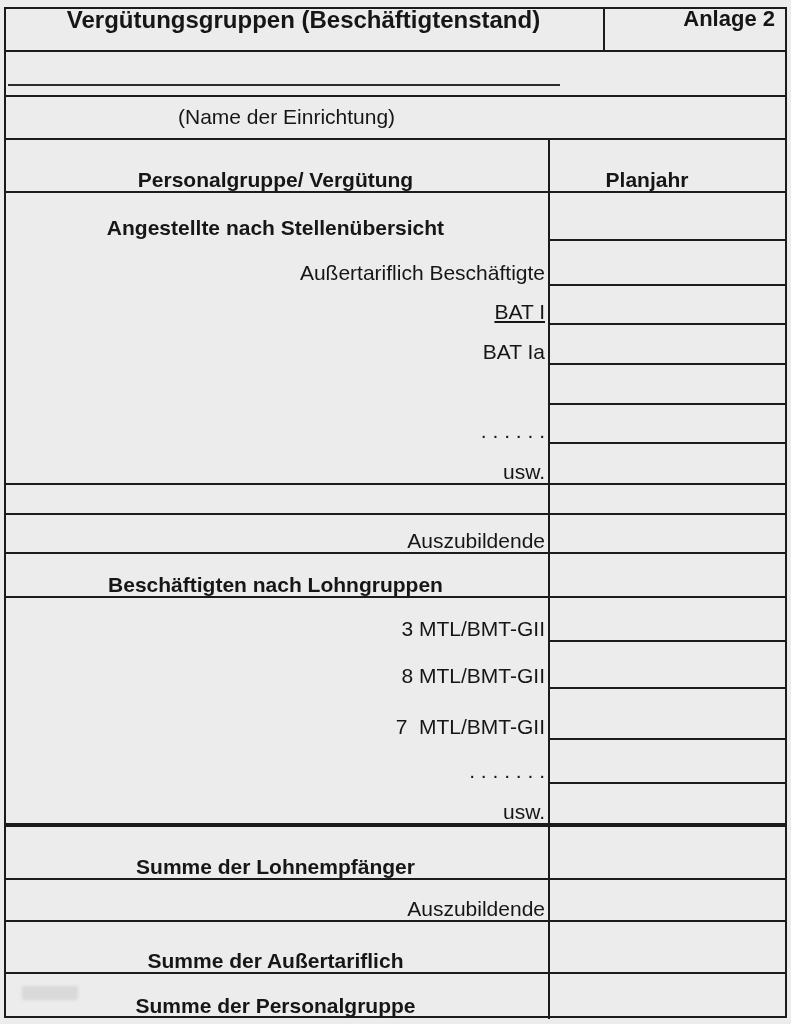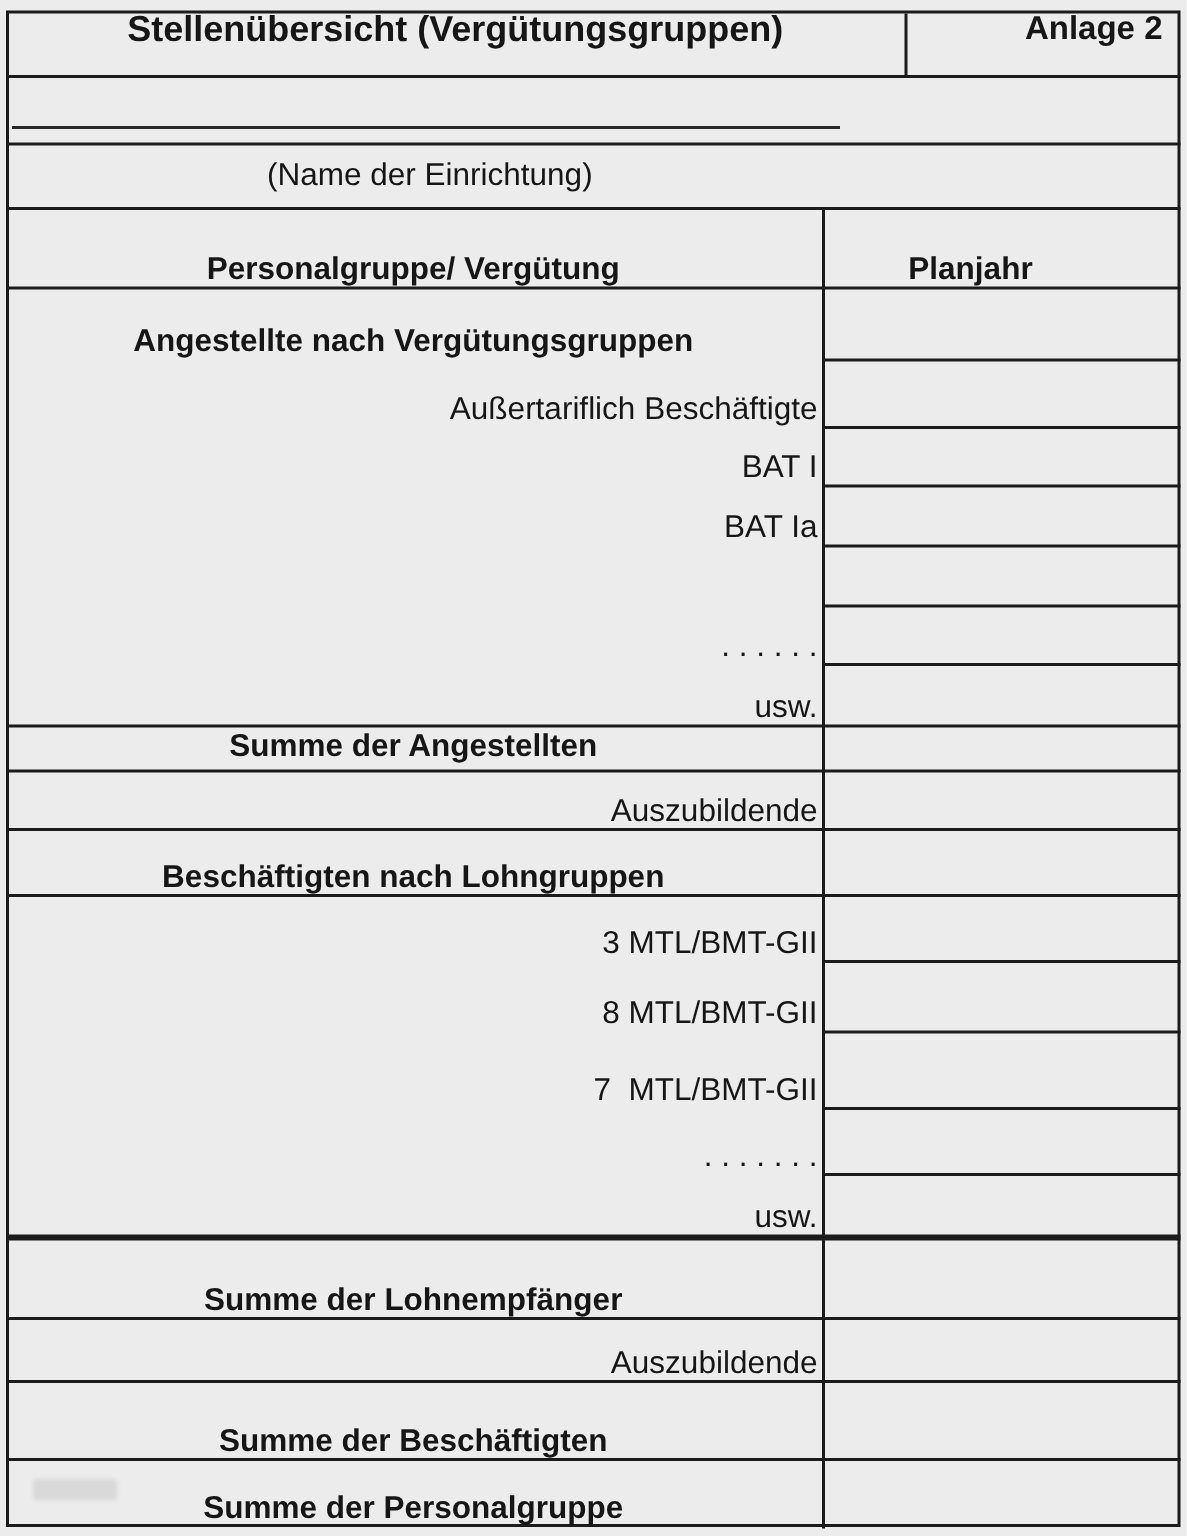--- a/index.html
+++ b/index.html
@@ -68,45 +68,44 @@
   <div class="hl right-only" style="top:284px;"></div>
   <div class="hl right-only" style="top:323px;"></div>
   <div class="hl right-only" style="top:363px;"></div>
   <div class="hl right-only" style="top:403px;"></div>
   <div class="hl right-only" style="top:442px;"></div>
   <div class="hl right-only" style="top:640px;"></div>
   <div class="hl right-only" style="top:687px;"></div>
   <div class="hl right-only" style="top:738px;"></div>
   <div class="hl right-only" style="top:782px;"></div>
 
-  <div class="cell title-cell bold vcenter hcenter">Stellenübersicht (Vergütungsgruppen)</div>
+  <div class="cell title-cell bold vcenter hcenter">Vergütungsgruppen (Beschäftigtenstand)</div>
   <div class="cell annex-cell bold vcenter hright">Anlage 2</div>
   <div class="fill-line"></div>
   <div class="cell name-cell vcenter">(Name der Einrichtung)</div>
 
   <div class="cell hdr-left bold bottom hcenter">Personalgruppe/ Vergütung</div>
   <div class="cell hdr-right bold bottom hcenter">Planjahr</div>
 
-  <div class="cell left-col bold bottom hcenter" style="top:191px;height:48px;">Angestellte nach Vergütungsgruppen</div>
+  <div class="cell left-col bold bottom hcenter" style="top:191px;height:48px;">Angestellte nach Stellenübersicht</div>
   <div class="cell left-col bottom hright" style="top:239px;height:45px;">Außertariflich Beschäftigte</div>
-  <div class="cell left-col bottom hright" style="top:284px;height:39px;">BAT I</div>
+  <div class="cell left-col bottom hright" style="top:284px;height:39px;text-decoration:underline;">BAT I</div>
   <div class="cell left-col bottom hright" style="top:323px;height:40px;">BAT Ia</div>
   <div class="cell left-col bottom hright" style="top:403px;height:39px;">. . . . . .</div>
   <div class="cell left-col bottom hright" style="top:442px;height:41px;">usw.</div>
-  <div class="cell left-col bold vcenter hcenter" style="top:483px;height:30px;">Summe der Angestellten</div>
   <div class="cell left-col bottom hright" style="top:513px;height:39px;">Auszubildende</div>
   <div class="cell left-col bold bottom hcenter" style="top:552px;height:44px;">Beschäftigten nach Lohngruppen</div>
   <div class="cell left-col bottom hright" style="top:596px;height:44px;">3 MTL/BMT-GII</div>
   <div class="cell left-col bottom hright" style="top:640px;height:47px;">8 MTL/BMT-GII</div>
   <div class="cell left-col bottom hright" style="top:687px;height:51px;">7  MTL/BMT-GII</div>
   <div class="cell left-col bottom hright" style="top:738px;height:44px;">. . . . . . .</div>
   <div class="cell left-col bottom hright" style="top:782px;height:41px;">usw.</div>
   <div class="cell left-col bold bottom hcenter" style="top:827px;height:51px;padding-bottom:6px;">Summe der Lohnempfänger</div>
   <div class="cell left-col bottom hright" style="top:878px;height:42px;">Auszubildende</div>
-  <div class="cell left-col bold bottom hcenter" style="top:920px;height:52px;padding-bottom:6px;">Summe der Beschäftigten</div>
+  <div class="cell left-col bold bottom hcenter" style="top:920px;height:52px;padding-bottom:6px;">Summe der Außertariflich</div>
   <div class="cell left-col bold bottom hcenter" style="top:972px;height:45px;padding-bottom:6px;">Summe der Personalgruppe</div>
 
   <div class="cell planjahr-cell vcenter hcenter" style="top:191px;height:48px;"></div>
   <div class="cell planjahr-cell vcenter hcenter" style="top:239px;height:45px;"></div>
   <div class="cell planjahr-cell vcenter hcenter" style="top:284px;height:39px;"></div>
   <div class="cell planjahr-cell vcenter hcenter" style="top:323px;height:40px;"></div>
   <div class="cell planjahr-cell vcenter hcenter" style="top:363px;height:40px;"></div>
   <div class="cell planjahr-cell vcenter hcenter" style="top:403px;height:39px;"></div>
   <div class="cell planjahr-cell vcenter hcenter" style="top:442px;height:41px;"></div>
   <div class="cell planjahr-cell vcenter hcenter" style="top:483px;height:30px;"></div>

